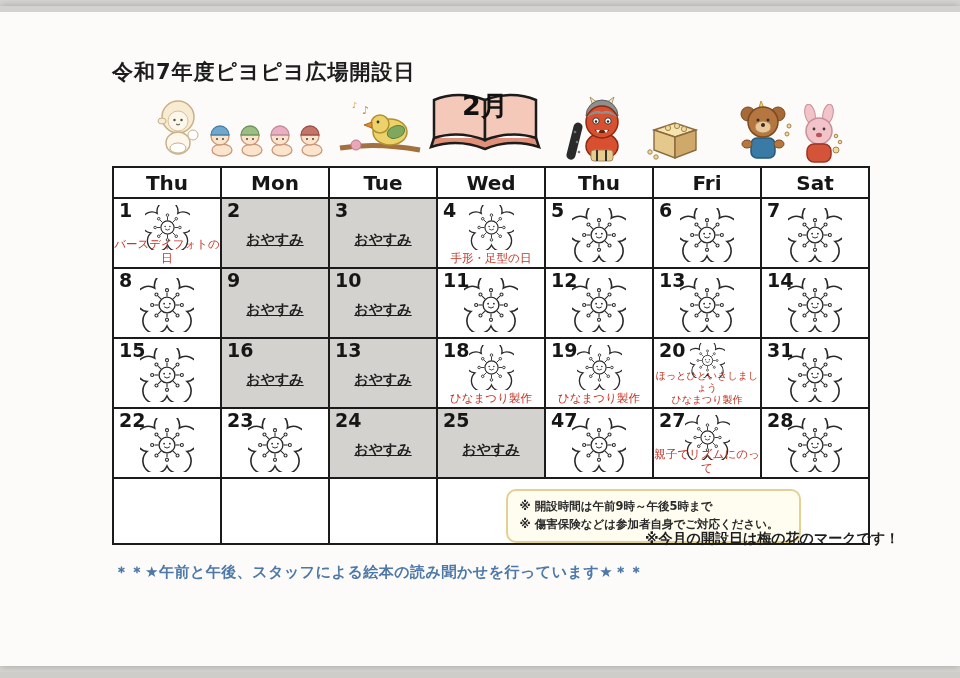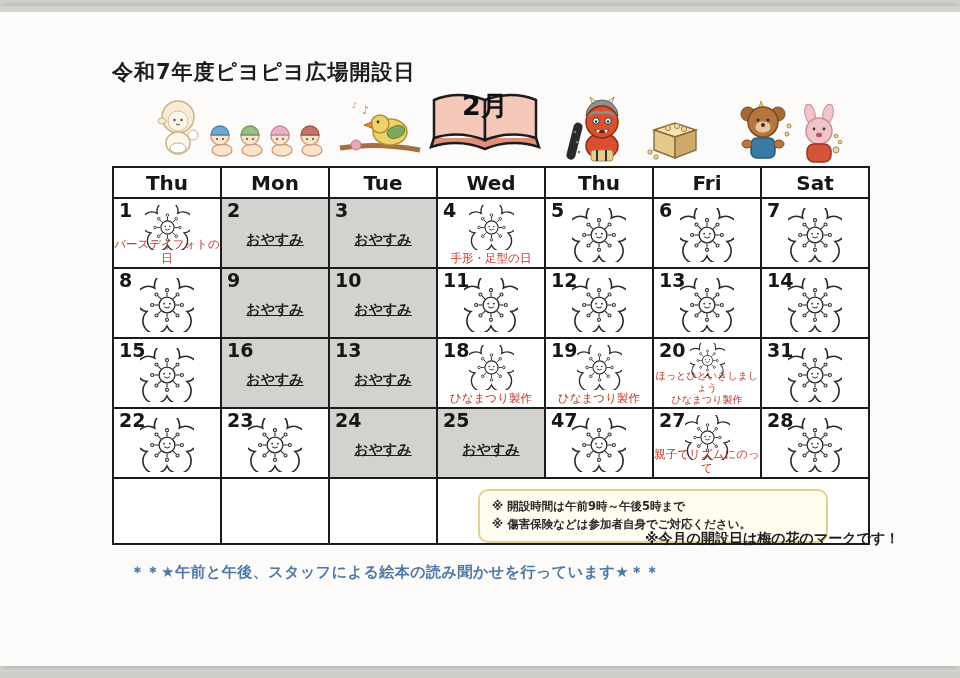--- a/index.html
+++ b/index.html
@@ -36,27 +36,27 @@
   td.has-note2 .flower-wrap { padding-bottom:28px; }
   td.has-note2 .flower-wrap svg { width:35px; height:35px; }
   .notes { position:absolute; left:0; right:0; bottom:1px; text-align:center;
            color:#c23324; font-weight:400; font-size:11.5px; line-height:1.2; }
   td.has-note2 .notes { font-size:10px; }
   .closed-label { position:absolute; inset:0; display:flex; align-items:center;
                   justify-content:center; padding-top:14px; font-size:14px;
                   font-weight:800; color:#1d1d1d;text-decoration:underline; }
 
   
-  .info-box { margin:10px auto 0 auto; width:350px; background:#fffdf0;
+  .info-box { margin:10px auto 0 auto; width:295px; background:#fffdf0;
               border:2.5px solid #e3d193; border-radius:10px; padding:7px 12px;
               font-size:11.5px; font-weight:800; color:#2a2a2a; line-height:1.55; }
 
   
   .footer-blue { position:absolute; left:114px; top:557px; color:#4d78a8;
-                 font-size:15px; font-weight:800; letter-spacing:.5px;margin-left:16px; }
+                 font-size:15px; font-weight:800; letter-spacing:.5px; }
   .footer-black { position:absolute; left:645px; top:524px; color:#1d1d1d;
                   font-size:14px; font-weight:800; }
 
   .scan-band-top { position:absolute; left:0; top:0; width:960px; height:6px; background:#d4d2cf; }
   .scan-band-bottom { position:absolute; left:0; top:666px; width:960px; height:12px; background:#cfcdca; }
 </style>
 </head>
 <body>
 
 <div class="page">

